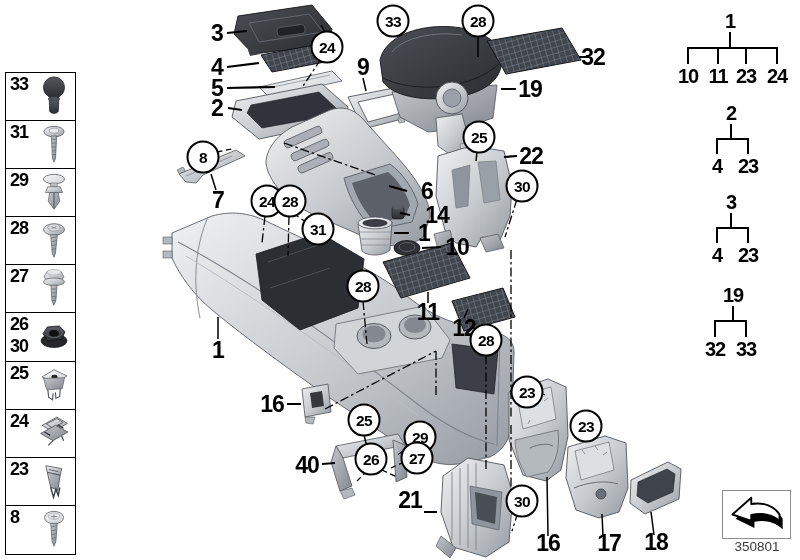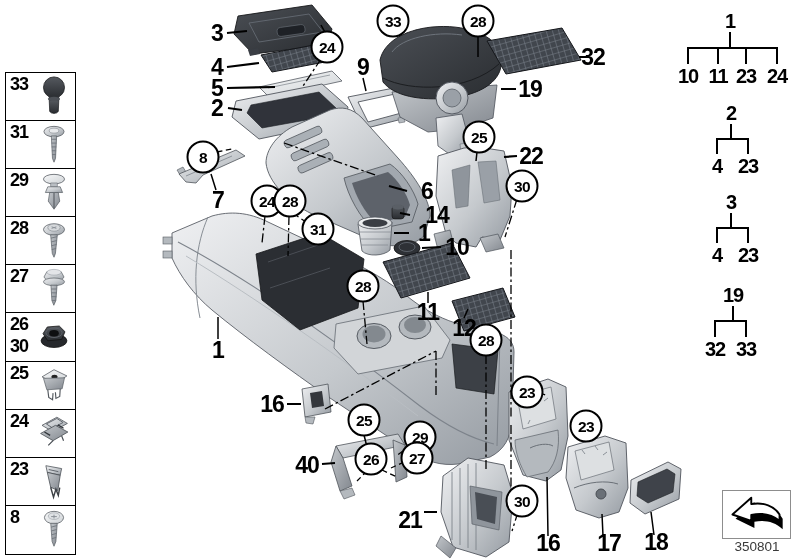--- a/index.html
+++ b/index.html
@@ -404,21 +404,21 @@
       <div class="co" style="left: 218px; top: 200px;">7</div>
       <div class="co" style="left: 427px; top: 191px;">6</div>
       <div class="co" style="left: 437px; top: 215px;">14</div>
       <div class="co" style="left: 424px; top: 233px;">1</div>
       <div class="co" style="left: 457px; top: 247px;">10</div>
       <div class="co" style="left: 428px; top: 312px;">11</div>
       <div class="co" style="left: 464px; top: 328px;">12</div>
       <div class="co" style="left: 218px; top: 350px;">1</div>
       <div class="co" style="left: 272px; top: 404px;">16</div>
       <div class="co" style="left: 307px; top: 465px;">40</div>
-      <div class="co" style="left: 410px; top: 520px;">21</div>
+      <div class="co" style="left: 410px; top: 500px;">21</div>
       <div class="co" style="left: 548px; top: 543px;">16</div>
       <div class="co" style="left: 609px; top: 543px;">17</div>
       <div class="co" style="left: 656px; top: 542px;">18</div>
       <div class="co" style="left: 530px; top: 89px;">19</div>
       <div class="co" style="left: 531px; top: 156px;">22</div>
       <div class="co" style="left: 593px; top: 57px;">32</div>
       <div class="co cir" style="left: 327px; top: 47px;">24</div>
       <div class="co cir" style="left: 393px; top: 21px;">33</div>
       <div class="co cir" style="left: 478px; top: 21px;">28</div>
       <div class="co cir" style="left: 479px; top: 137px;">25</div>

